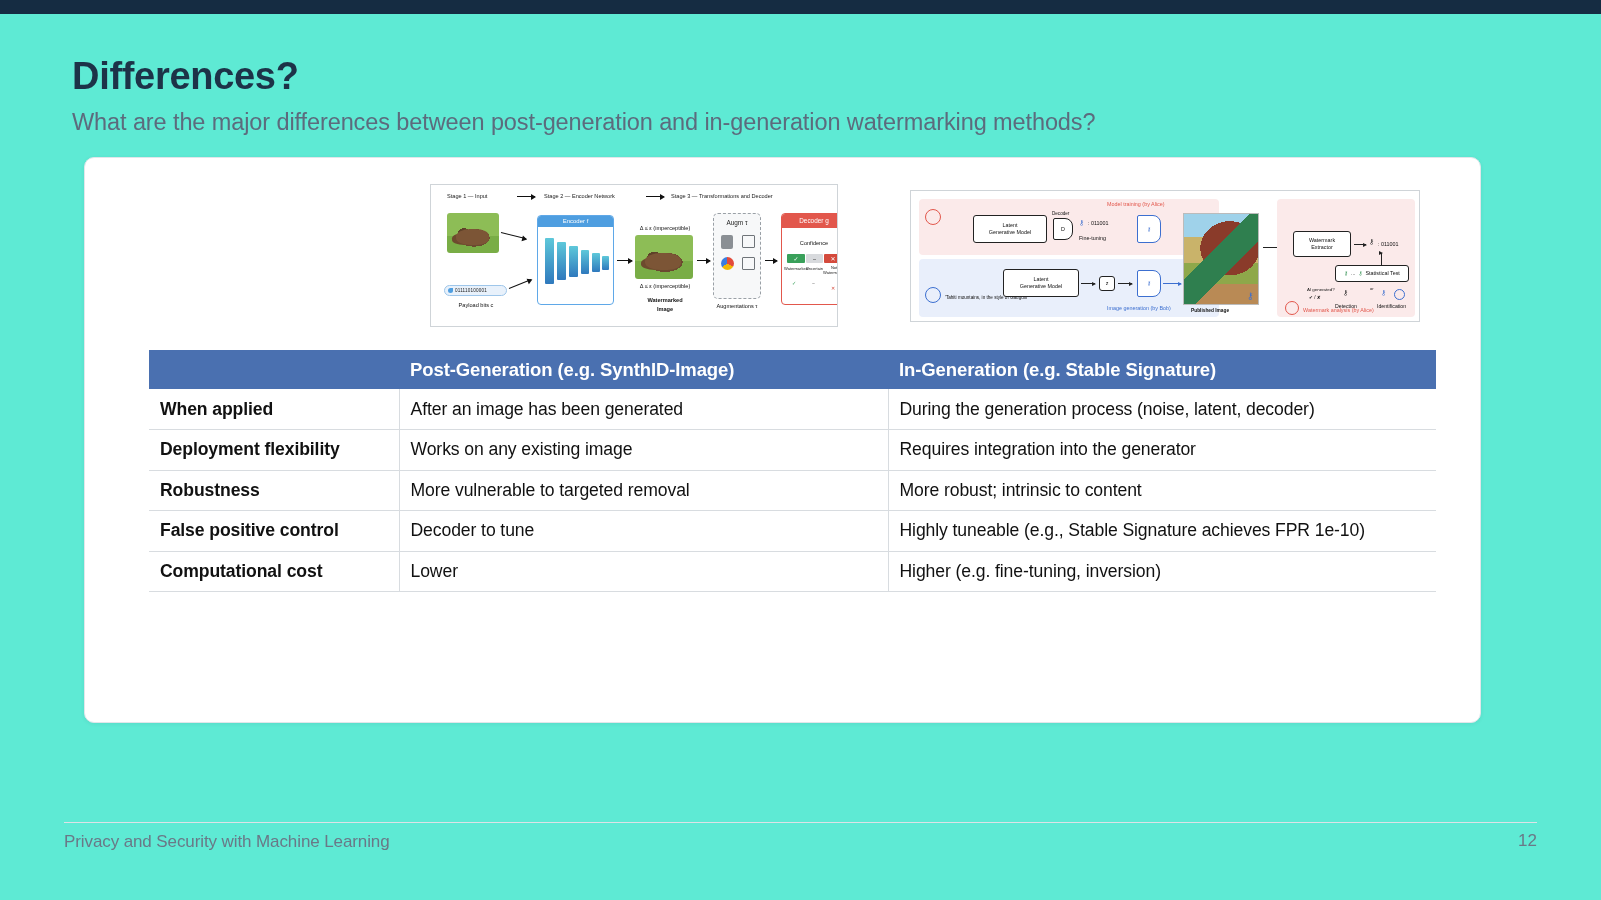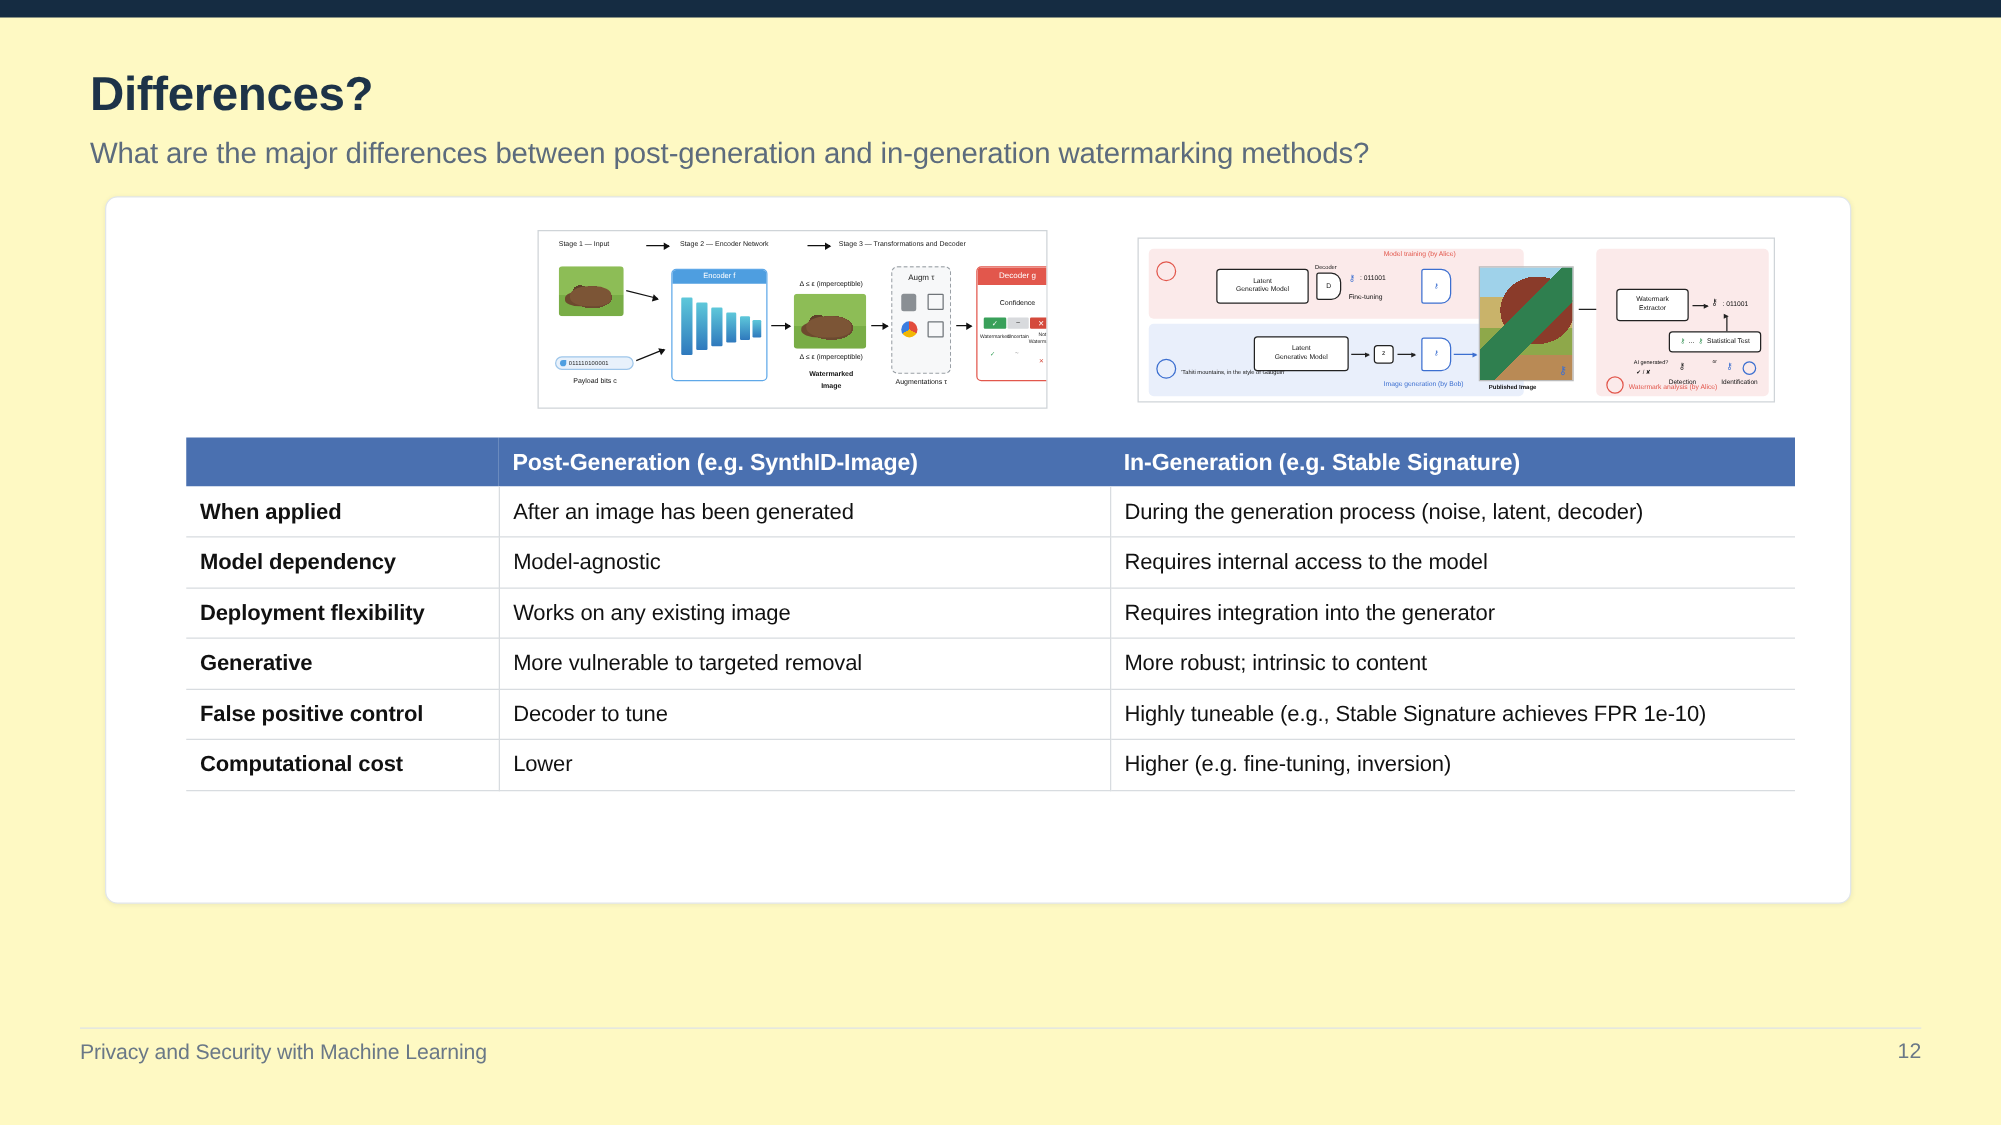--- a/index.html
+++ b/index.html
@@ -2,21 +2,21 @@
 <html><head>
 <meta charset="utf-8">
 <style>
   * { box-sizing: border-box; margin: 0; padding: 0; }
   html, body {
     width: 1601px; height: 900px;
     background: #f4f6f8;
     font-family: "Liberation Sans", sans-serif;
     overflow: hidden;
   }
-  .slide { position: relative; width: 1601px; height: 900px; background: #fef9c3; }
+  .slide { position: relative; width: 1601px; height: 900px; background: #5eead4; }
 
   .topbar { position: absolute; top: 0; left: 0; width: 1601px; height: 14px; background: #152c42; }
 
   .header-block { position: absolute; left: 72px; top: 55px; width: 1400px; }
   .title {
     font-size: 38px; font-weight: bold; color: #1d3348;
     letter-spacing: -0.3px; line-height: 1.15;
   }
   .subtitle {
     margin-top: 9px;
@@ -281,31 +281,26 @@
           <th class="c2">In-Generation (e.g. Stable Signature)</th>
         </tr>
       </thead>
       <tbody>
         <tr>
           <td class="k">When applied</td>
           <td class="v1">After an image has been generated</td>
           <td class="v2">During the generation process (noise, latent, decoder)</td>
         </tr>
         <tr>
-          <td class="k">Model dependency</td>
-          <td class="v1">Model-agnostic</td>
-          <td class="v2">Requires internal access to the model</td>
-        </tr>
-        <tr>
           <td class="k">Deployment flexibility</td>
           <td class="v1">Works on any existing image</td>
           <td class="v2">Requires integration into the generator</td>
         </tr>
         <tr>
-          <td class="k">Generative</td>
+          <td class="k">Robustness</td>
           <td class="v1">More vulnerable to targeted removal</td>
           <td class="v2">More robust; intrinsic to content</td>
         </tr>
         <tr>
           <td class="k">False positive control</td>
           <td class="v1">Decoder to tune</td>
           <td class="v2">Highly tuneable (e.g., Stable Signature achieves FPR 1e-10)</td>
         </tr>
         <tr>
           <td class="k">Computational cost</td>

